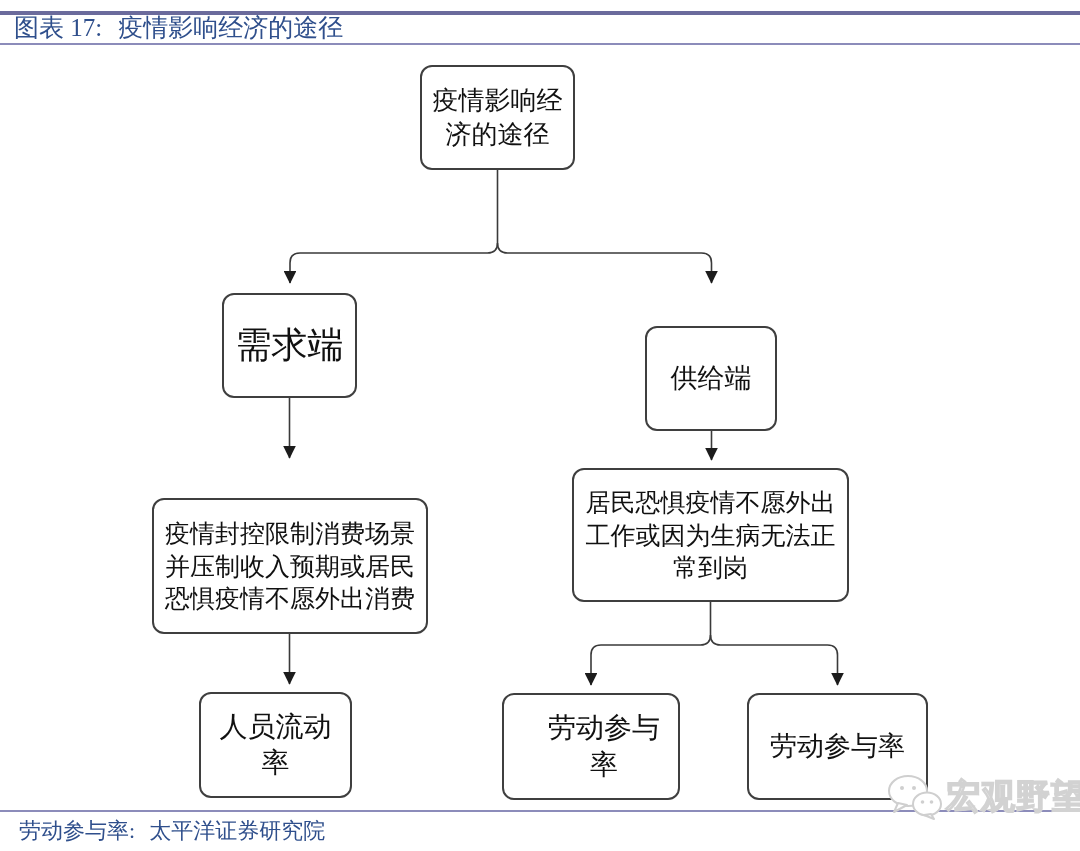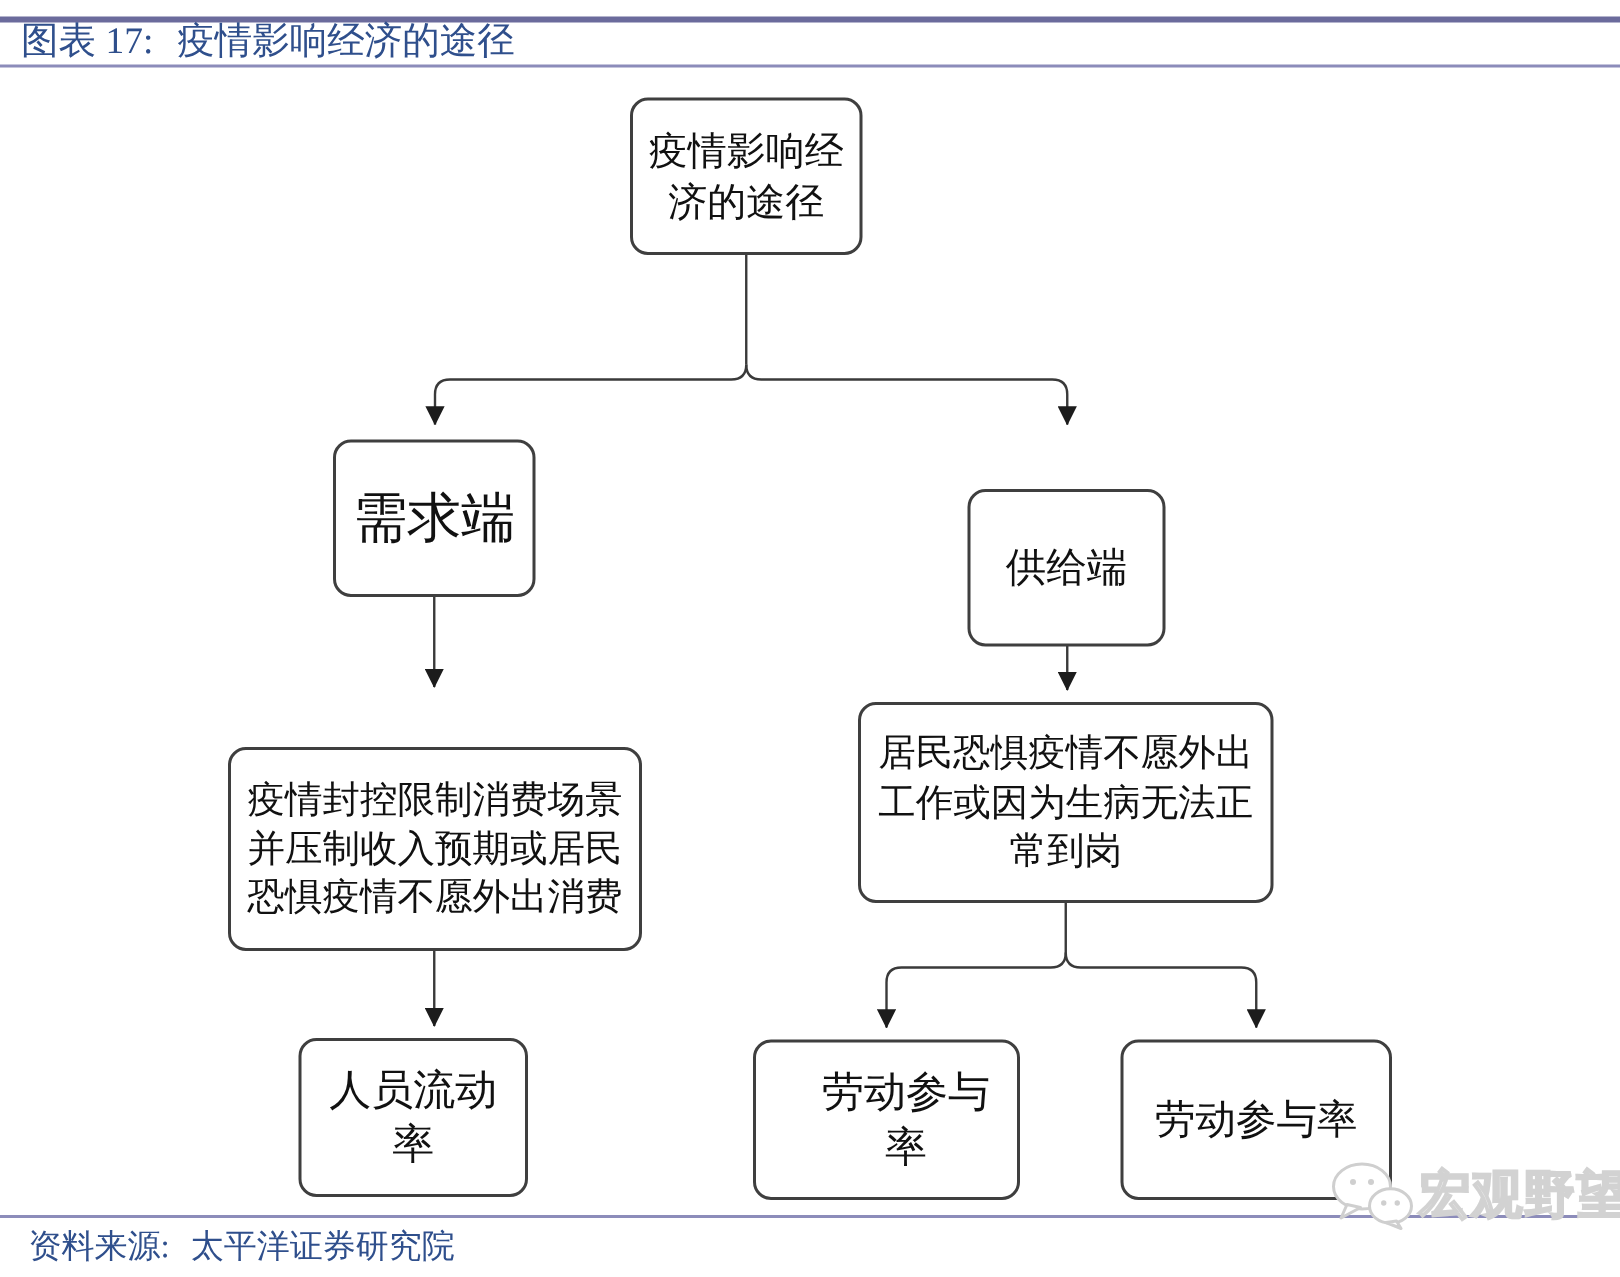--- a/index.html
+++ b/index.html
@@ -111,21 +111,21 @@
   <div class="node node-supply">供给端</div>
   <div class="node node-demand-detail">疫情封控限制消费场景并压制收入预期或居民恐惧疫情不愿外出消费</div>
   <div class="node node-supply-detail">居民恐惧疫情不愿外出工作或因为生病无法正常到岗</div>
   <div class="node node-mobility">人员流动率</div>
   <div class="node node-participation">劳动参与率</div>
   <div class="node node-hours">劳动参与率</div>
 
   <div class="bottom-rule"></div>
 
   <div class="source">
-    <span class="src-label">资料来源:</span><span class="src-text">太平洋证券研究院</span>
+    <span class="src-label">劳动参与率:</span><span class="src-text">太平洋证券研究院</span>
   </div>
 
   <div class="watermark">
     <svg width="62" height="46" viewBox="0 0 62 46">
       <g fill="#ffffff" stroke="#cfcfcf" stroke-width="2">
         <ellipse cx="24" cy="17" rx="19" ry="15"></ellipse>
         <path d="M14,29 L10,38 L23,31 z" stroke-linejoin="round"></path>
         <ellipse cx="43" cy="30" rx="14" ry="11.5"></ellipse>
         <path d="M47,40 L50,45 L40,41 z" stroke-linejoin="round"></path>
       </g>

